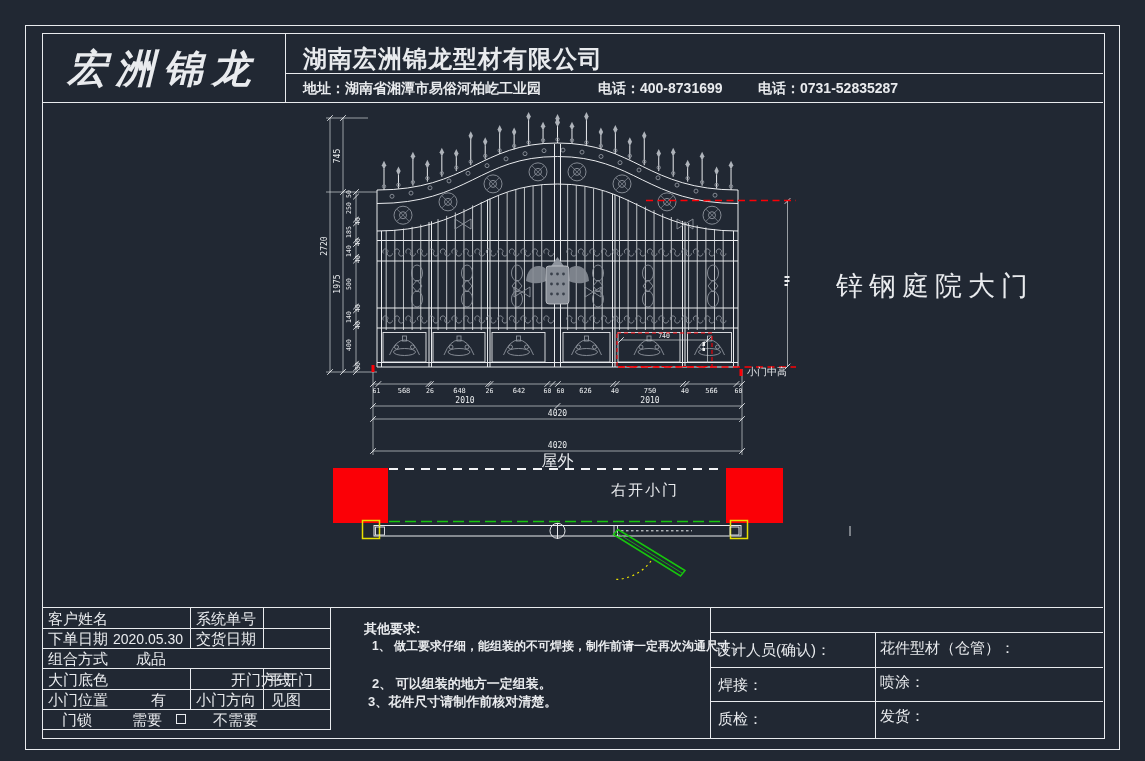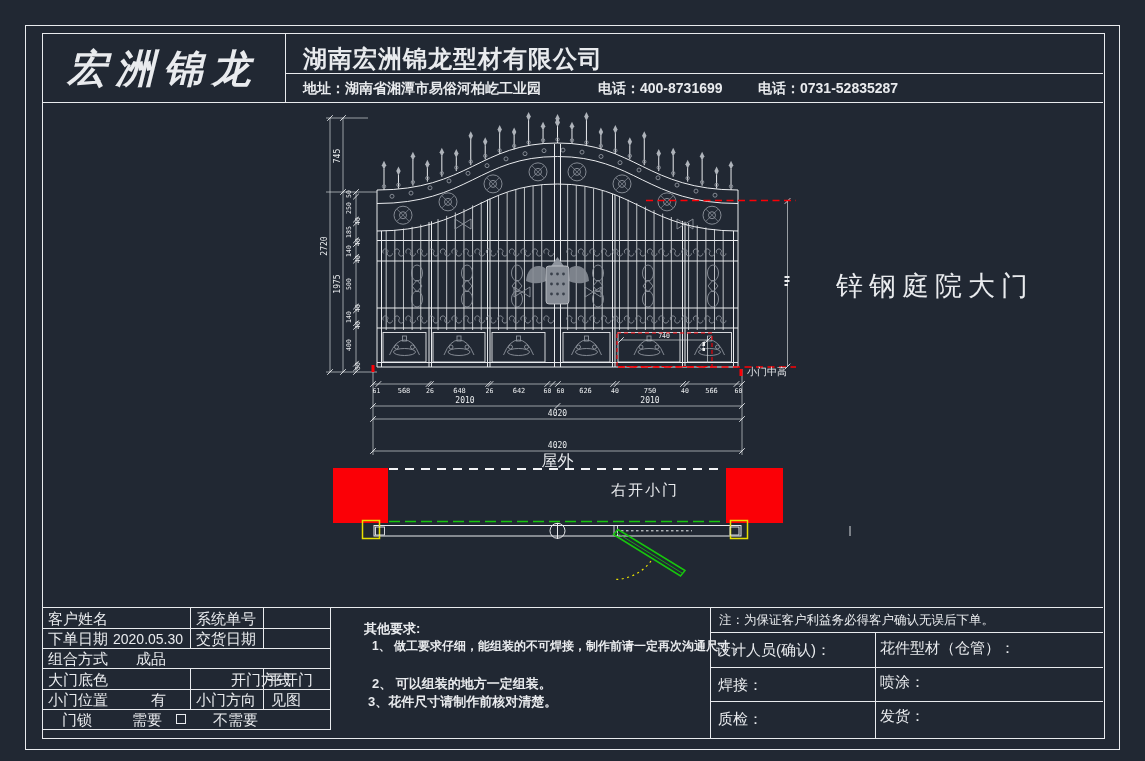--- a/index.html
+++ b/index.html
@@ -521,20 +521,19 @@
   <div class="t" style="left:62px;top:711px;font-size:15px;">门锁</div>
   <div class="t" style="left:132px;top:711px;font-size:15px;text-align:right;">需要</div>
   <div class="box" style="left:176px;top:714px;width:8px;height:8px;"></div>
   <div class="t" style="left:213px;top:711px;font-size:15px;">不需要</div>
 
   <div class="t bold" style="left:364px;top:620px;font-size:13px;">其他要求:</div>
   <div class="t bold" style="left:372px;top:638px;font-size:12px;">1、 做工要求仔细，能组装的不可焊接，制作前请一定再次沟通尺寸，</div>
   <div class="t bold" style="left:372px;top:675px;font-size:13px;">2、 可以组装的地方一定组装。</div>
   <div class="t bold" style="left:368px;top:693px;font-size:13px;">3、花件尺寸请制作前核对清楚。</div>
 
-  <div class="t" style="left:719px;top:612px;font-size:12.5px;">注：为保证客户利益务必得客户确认无误后下单。</div>
   <div class="t" style="left:716px;top:641px;font-size:15px;">设计人员(确认)：</div>
   <div class="t" style="left:880px;top:639px;font-size:15px;">花件型材（仓管）：</div>
   <div class="t" style="left:718px;top:676px;font-size:15px;">焊接：</div>
   <div class="t" style="left:880px;top:673px;font-size:15px;">喷涂：</div>
   <div class="t" style="left:718px;top:710px;font-size:15px;">质检：</div>
   <div class="t" style="left:880px;top:707px;font-size:15px;">发货：</div>
 </div>
 
 </body></html>

